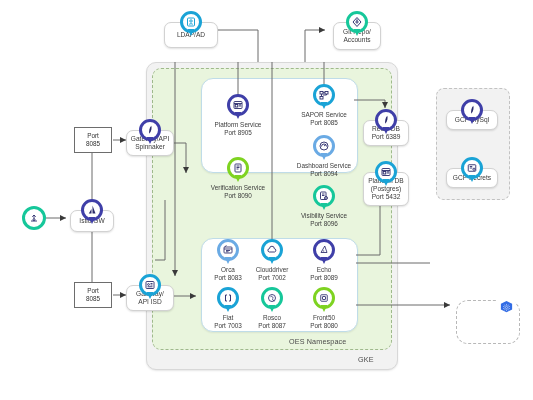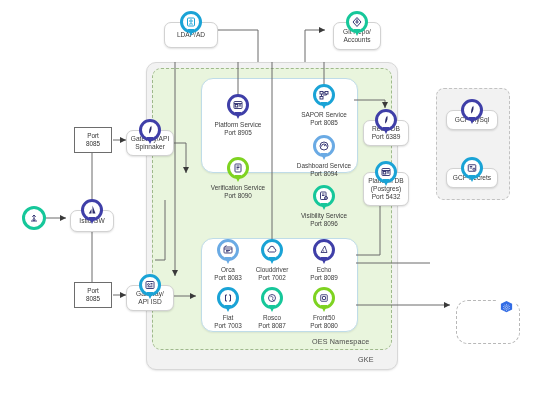--- a/index.html
+++ b/index.html
@@ -95,21 +95,21 @@
 
   svg.wires{position:absolute;left:0;top:0;width:533px;height:400px;pointer-events:none;}
 </style>
 </head>
 <body>
 
 <div id="stage">
 
   <div class="gke-box"></div>
   <div class="ns-box"></div>
-  <div class="zone-label" style="left:312px;top:337px;">OES Namespace</div>
+  <div class="zone-label" style="left:289px;top:337px;">OES Namespace</div>
   <div class="zone-label" style="left:358px;top:355px;">GKE</div>
 
   <div class="white-card" id="card-top"></div>
   <div class="white-card" id="card-bottom"></div>
 
   <div class="gcp-box"></div>
   <div class="k8s-dashed"></div>
 
   <svg class="wires">
     <defs>

